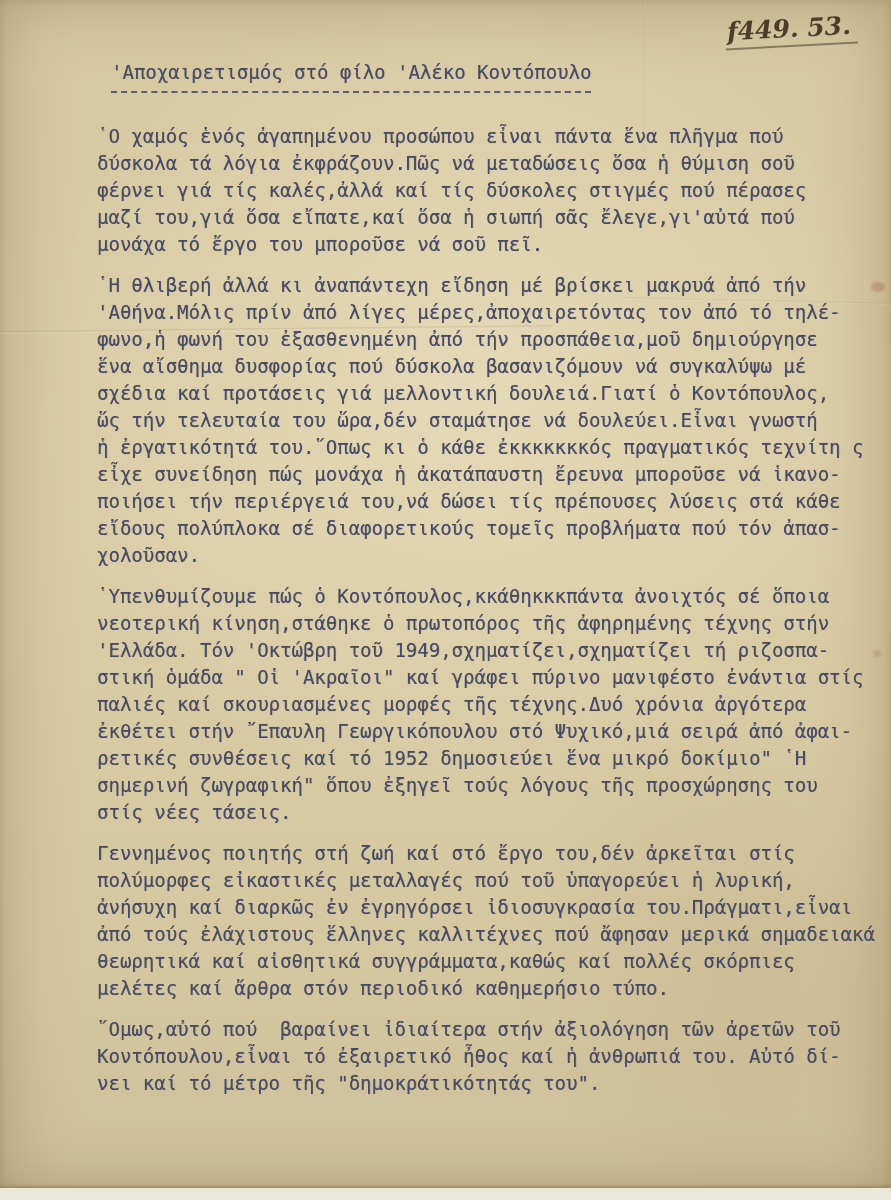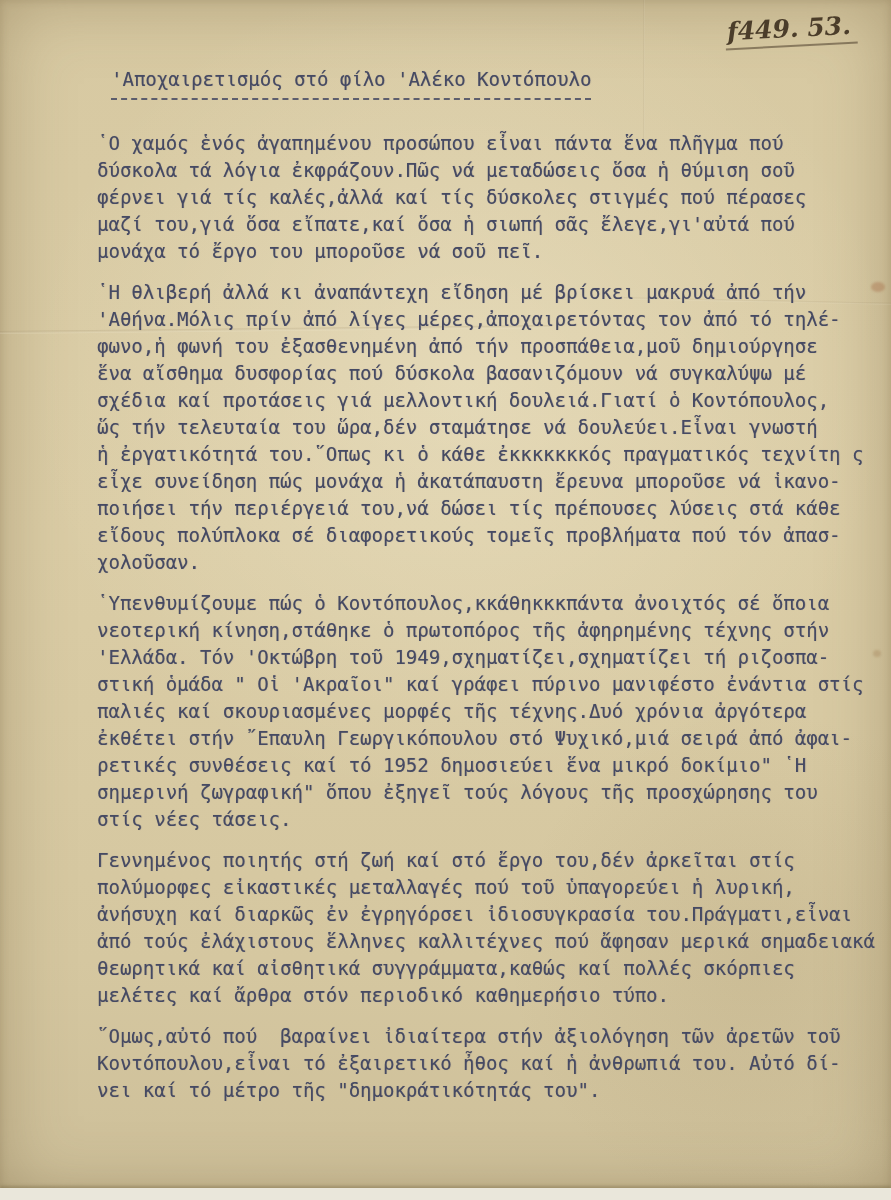--- a/index.html
+++ b/index.html
@@ -95,21 +95,21 @@
   .content {
     position: absolute;
     left: 97px;
     top: 58px;
     width: 782px;
     color: #464a63;
     text-shadow: 0.4px 0.3px 0.7px rgba(70,74,99,0.45);
   }
   .title {
     display: inline-block;
-    margin: 8px 0 20px 14px;
+    margin: 1px 0 20px 14px;
     font-size: 19px;
     font-weight: normal;
     line-height: 27px;
     white-space: pre;
     border-bottom: 2px dashed rgba(70,74,99,0.85);
     padding-bottom: 5px;
   }
   .para {
     margin: 10px 0 14px 0;
     font-size: 19px;

